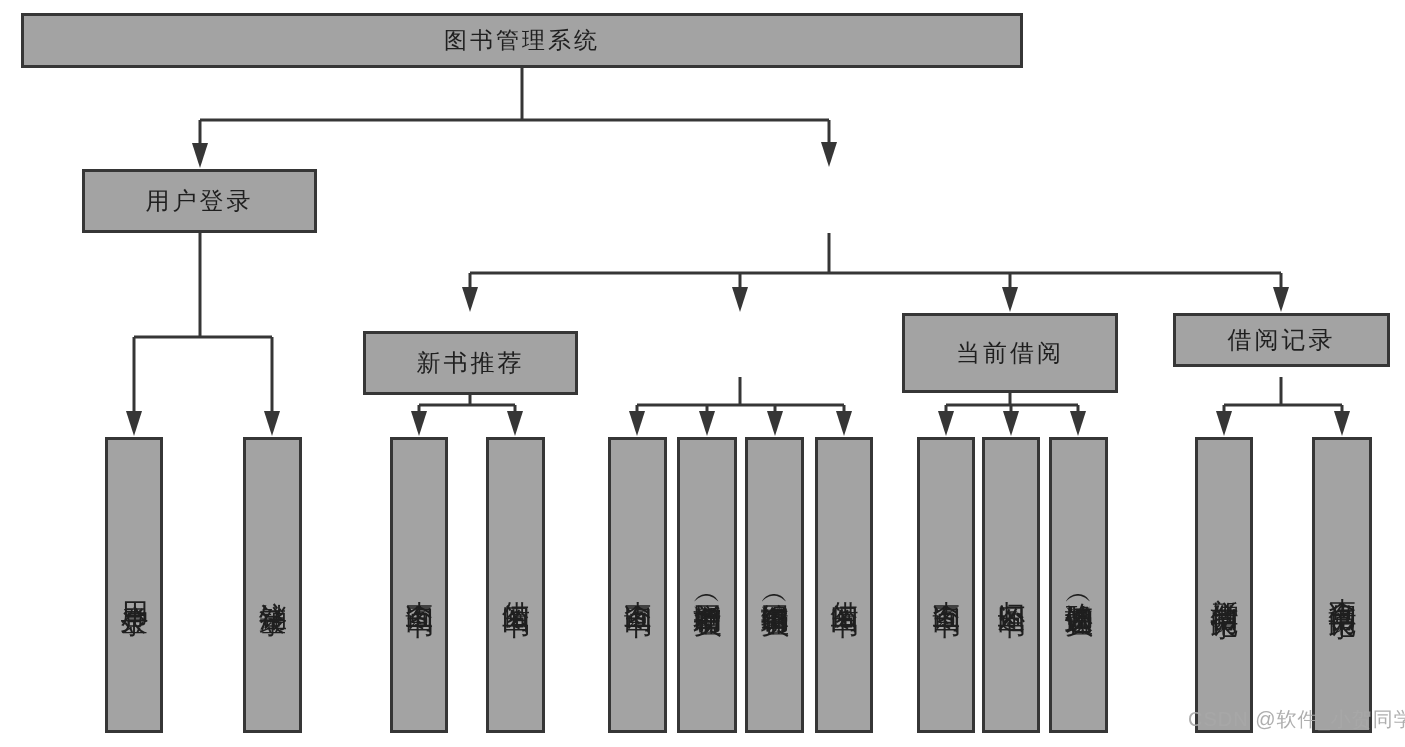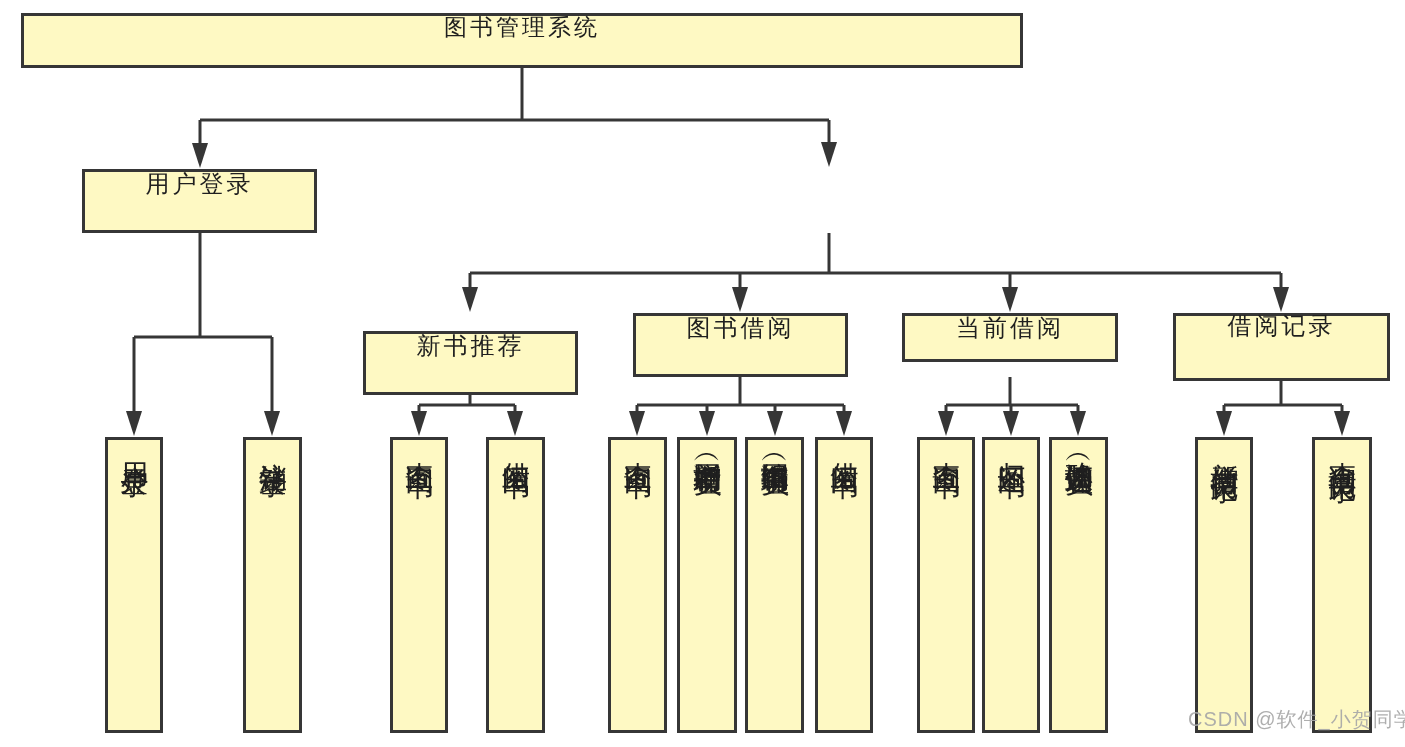--- a/index.html
+++ b/index.html
@@ -17,23 +17,24 @@
   }
   .wires {
     position: absolute;
     left: 0;
     top: 0;
     pointer-events: none;
   }
   .box {
     position: absolute;
     box-sizing: border-box;
-    background: #fef9c3;
+    background: #a3a3a3;
     border: 3px solid #363636;
     display: flex;
+    align-items: center;
     justify-content: center;
   }
   .hlabel {
     color: #1f1f1f;
     font-size: 24px;
     letter-spacing: 3px;
     white-space: nowrap;
     line-height: 1;
   }
   .root .hlabel {
@@ -141,27 +142,24 @@
     <span class="hlabel">图书管理系统</span>
   </div>
 
   <div class="box" style="left:82px; top:169px; width:235px; height:64px;">
     <span class="hlabel">用户登录</span>
   </div>
 
   <div class="box" style="left:363px; top:331px; width:215px; height:64px;">
     <span class="hlabel">新书推荐</span>
   </div>
-  <div class="box" style="left:633px; top:313px; width:215px; height:64px;">
-    <span class="hlabel">图书借阅</span>
-  </div>
-  <div class="box" style="left:902px; top:313px; width:216px; height:49px;">
+  <div class="box" style="left:902px; top:313px; width:216px; height:80px;">
     <span class="hlabel">当前借阅</span>
   </div>
-  <div class="box" style="left:1173px; top:313px; width:217px; height:68px;font-family:Liberation Mono, monospace;">
+  <div class="box" style="left:1173px; top:313px; width:217px; height:54px;">
     <span class="hlabel">借阅记录</span>
   </div>
 
   <div class="box" style="left:105px; top:437px; width:58px; height:296px;">
     <span class="vlabel">用户登录</span>
   </div>
   <div class="box" style="left:243px; top:437px; width:59px; height:296px;">
     <span class="vlabel">注销登录</span>
   </div>
   <div class="box" style="left:390px; top:437px; width:58px; height:296px;">

